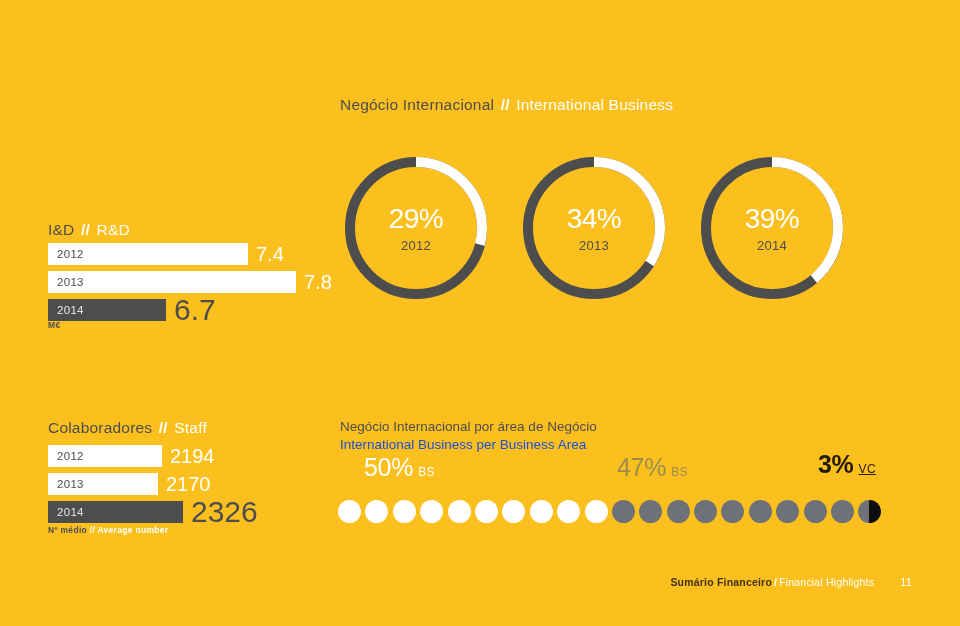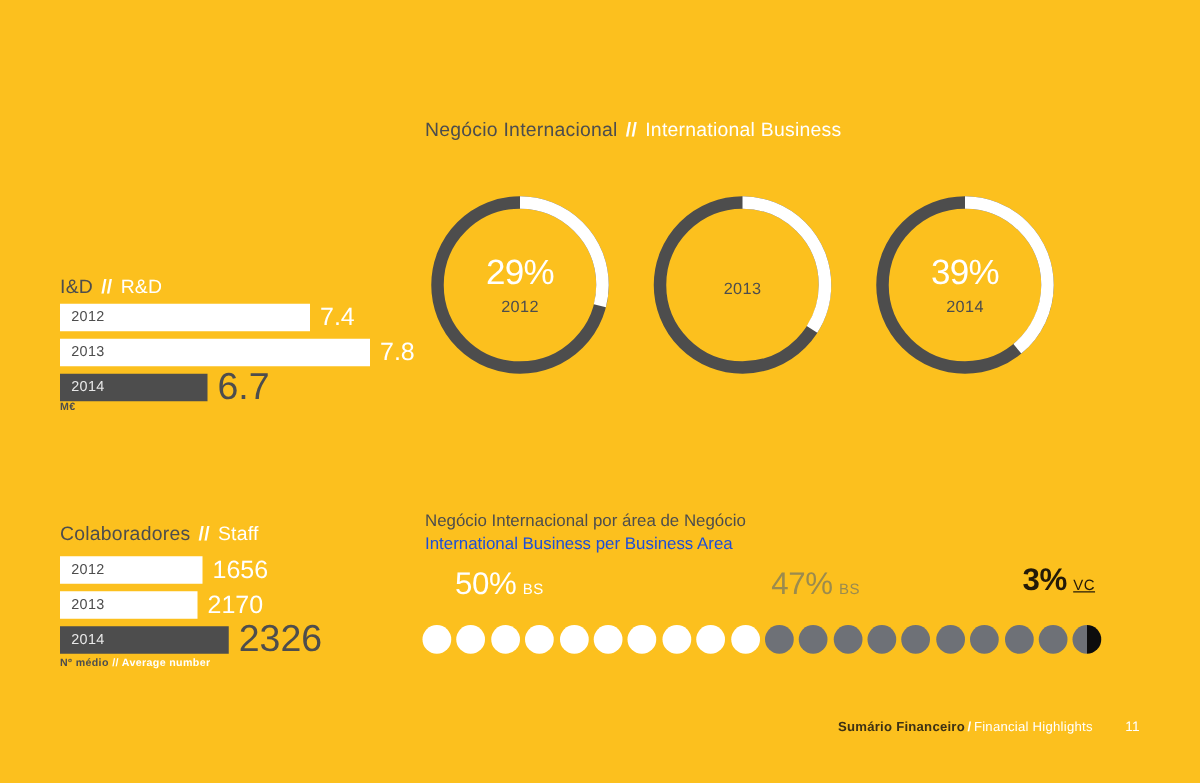--- a/index.html
+++ b/index.html
@@ -140,21 +140,21 @@
     margin-top: 6px;
     font-size: 13px;
     color: #4d4d4d;
     letter-spacing: 0.3px;
   }
 
   
   .ba-title {
     position: absolute;
     left: 340px;
-    top: 408px;
+    top: 418px;
     font-size: 13.5px;
     line-height: 1.32;
     white-space: nowrap;
   }
   .ba-title .pt { color: #4d4d4d; display: block; }
   .ba-title .en { color: #1d4ed8; display: block; }
 
   .ba-legend {
     position: absolute;
     left: 340px;
@@ -264,21 +264,21 @@
     <span class="pt">Colaboradores</span>
     <span class="sep">//</span>
     <span class="en">Staff</span>
   </div>
 
   <div class="bar-group" id="staff-bars">
     <div class="bar-row">
       <div class="bar" style="width:114px">
         <span class="bar-year">2012</span>
       </div>
-      <span class="bar-value">1656</span>
+      <span class="bar-value">2194</span>
     </div>
     <div class="bar-row">
       <div class="bar" style="width:110px">
         <span class="bar-year">2013</span>
       </div>
       <span class="bar-value">2170</span>
     </div>
     <div class="bar-row">
       <div class="bar dark" style="width:135px">
         <span class="bar-year">2014</span>
@@ -305,20 +305,21 @@
         <span class="donut-year">2012</span>
       </div>
     </div>
 
     <div class="donut">
       <svg width="152" height="152" viewBox="0 0 152 152">
         <circle cx="76" cy="76" r="66" fill="none" stroke="#4d4d4d" stroke-width="10"></circle>
         <circle cx="76" cy="76" r="66" fill="none" stroke="#ffffff" stroke-width="10" stroke-dasharray="141.0 273.6" transform="rotate(-90 76 76)"></circle>
       </svg>
       <div class="donut-label">
+        <span class="donut-pct">34%</span>
         <span class="donut-year">2013</span>
       </div>
     </div>
 
     <div class="donut">
       <svg width="152" height="152" viewBox="0 0 152 152">
         <circle cx="76" cy="76" r="66" fill="none" stroke="#4d4d4d" stroke-width="10"></circle>
         <circle cx="76" cy="76" r="66" fill="none" stroke="#ffffff" stroke-width="10" stroke-dasharray="161.7 252.9" transform="rotate(-90 76 76)"></circle>
       </svg>
       <div class="donut-label">

